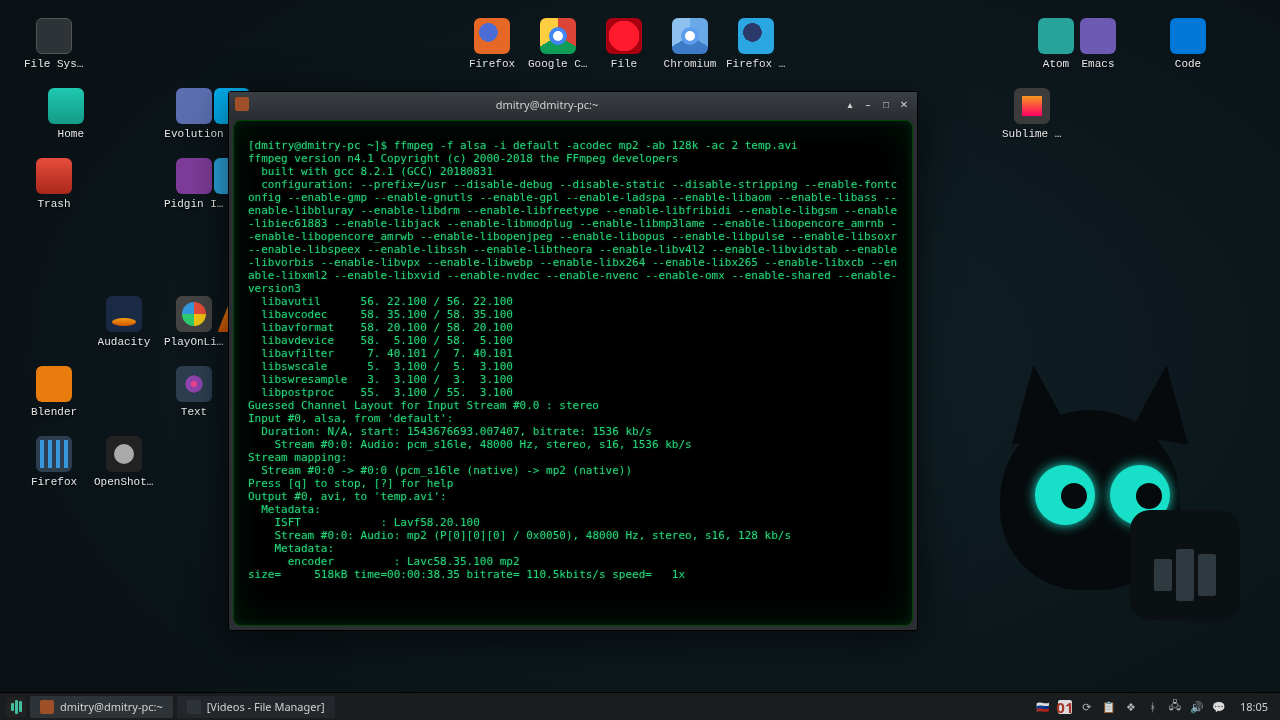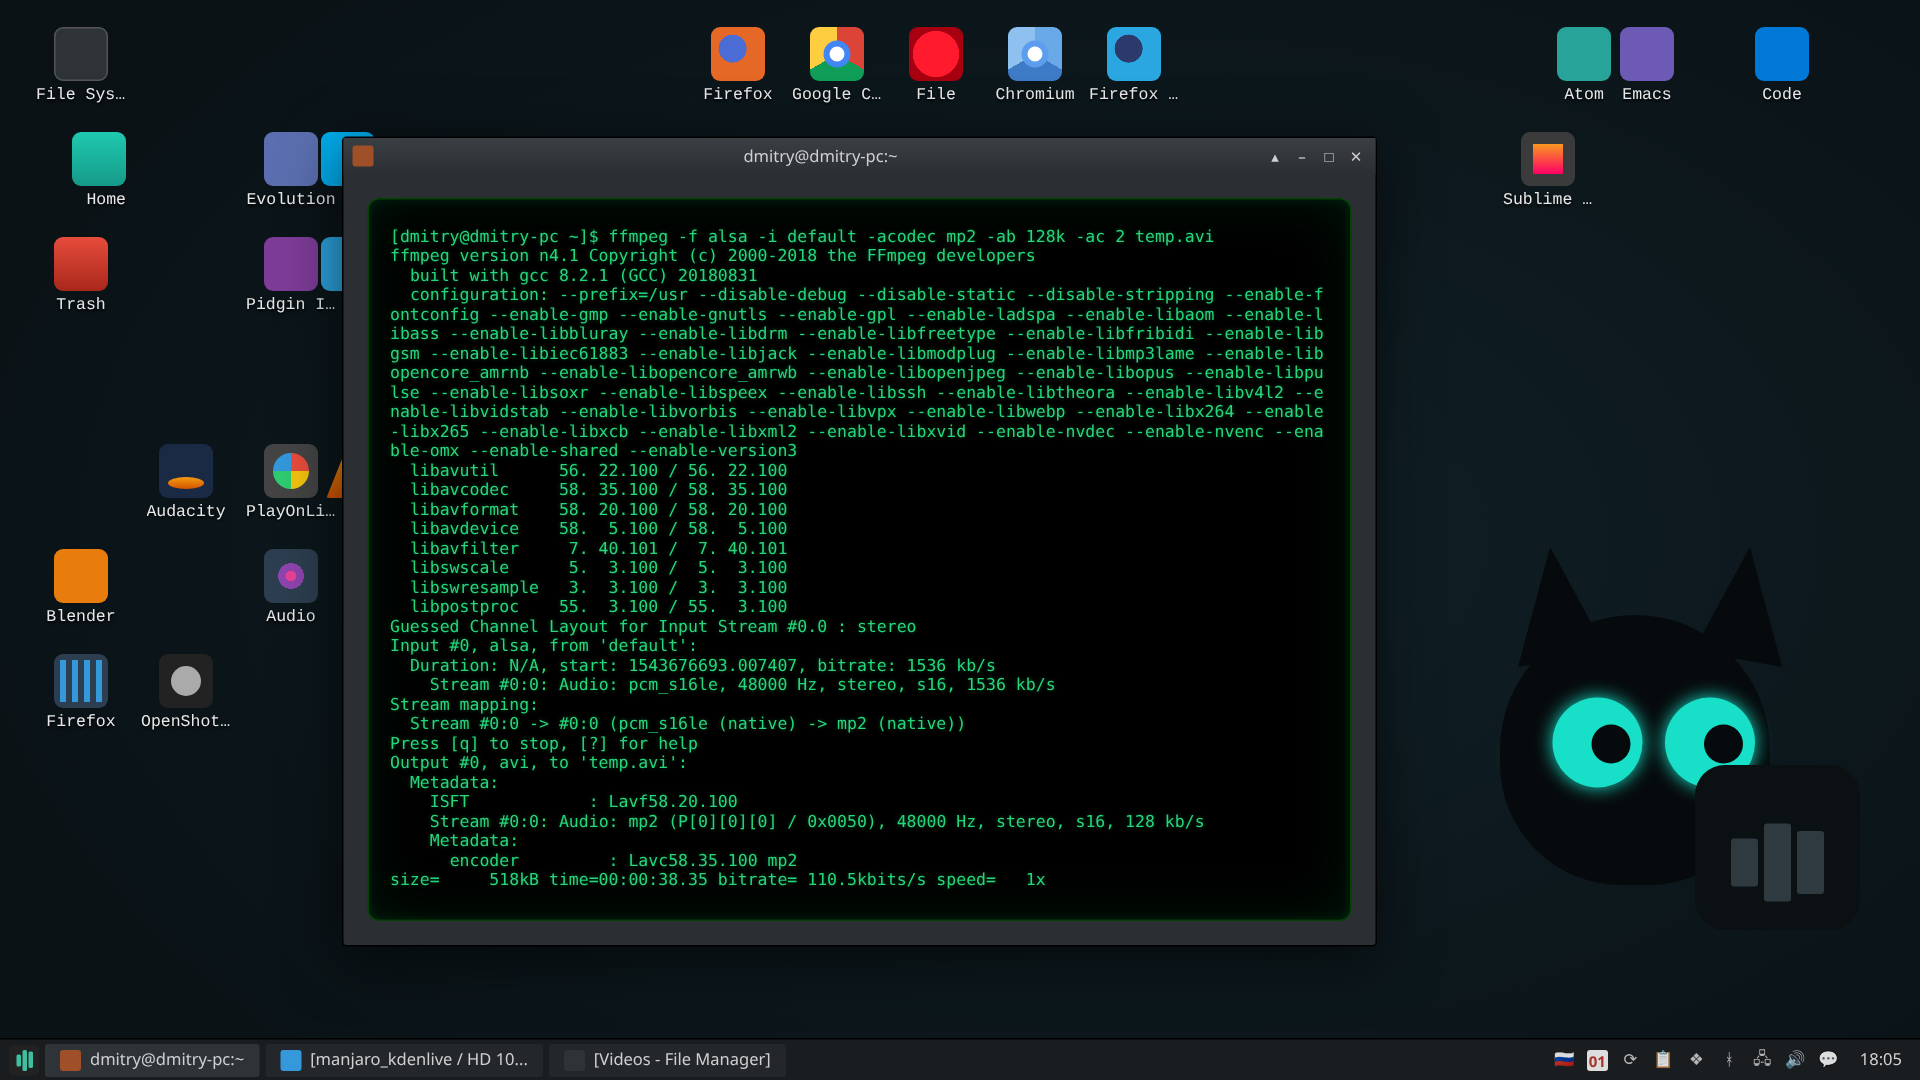--- a/index.html
+++ b/index.html
@@ -51,21 +51,21 @@
     display:flex; flex-direction:column;
   }
   .titlebar {
     height:24px; background:linear-gradient(#3a3f44,#2b2f33);
     display:flex; align-items:center; padding:0 6px; font-size:11px; color:#cfcfcf;
   }
   .titlebar .ticon{width:14px;height:14px;background:#a05028;border-radius:2px;margin-right:6px;}
   .titlebar .ttl{flex:1;text-align:center;}
   .titlebar .wbtn{width:14px;height:14px;margin-left:4px;cursor:pointer;color:#cfcfcf;font-size:10px;line-height:14px;text-align:center;}
   .termbody {
-    flex:1; margin:16px; background:#000; border-radius:8px;
+    flex:1; margin:4px; background:#000; border-radius:8px;
     box-shadow: inset 0 0 40px rgba(0,60,30,.35), inset 0 0 8px rgba(0,255,120,.12);
     border:1px solid #040;
     padding:18px 14px 14px 14px;
     overflow:hidden;
   }
   .termtext {
     font-family: "DejaVu Sans Mono","Consolas",monospace;
     font-size:11px; line-height:13px;
     color:#26d67a;
     white-space:pre-wrap; word-break:break-all;
@@ -188,21 +188,21 @@
     </div>
     <div class="dicon" style="left: 222px; top: 296px; width: 20px;">
       <div class="ic ic-vlc"></div>
     </div>
     <div class="dicon" style="left: 24px; top: 366px;">
       <div class="ic ic-blender"></div>
       <div class="lbl">Blender</div>
     </div>
     <div class="dicon" style="left: 164px; top: 366px;">
       <div class="ic ic-krita"></div>
-      <div class="lbl">Audio</div>
+      <div class="lbl">Text</div>
     </div>
     <div class="dicon" style="left: 24px; top: 436px;">
       <div class="ic ic-kden"></div>
       <div class="lbl">Firefox</div>
     </div>
     <div class="dicon" style="left: 94px; top: 436px;">
       <div class="ic ic-oshot"></div>
       <div class="lbl">OpenShot ...</div>
     </div>
     <div class="dicon" style="left: 462px; top: 18px;">
@@ -287,32 +287,28 @@
     <span class="s1"></span>
       <span class="s2"></span>
       <span class="s3"></span>
   </div>
   <div id="taskbtns" style="display:flex;gap:4px;">
       <div class="taskbtn active">
         <div class="ticn" style="background:#a05028"></div>
         <div class="tlbl">dmitry@dmitry-pc:~</div>
       </div>
       <div class="taskbtn">
-        <div class="ticn" style="background:#3498db"></div>
-        <div class="tlbl">[manjaro_kdenlive / HD 10...</div>
-      </div>
-      <div class="taskbtn">
         <div class="ticn" style="background:#2e3338"></div>
         <div class="tlbl">[Videos - File Manager]</div>
       </div>
     </div>
   <div class="spacer"></div>
   <div class="tray">
     <div class="tic">🇷🇺</div>
-    <div class="tic" style="background:#fff;color:#c0392b;font-weight:bold;border-radius:2px;font-size:10px;">01</div>
+    <div class="tic" style="background:#fff;color:#c0392b;font-weight:bold;border-radius:2px;font-size:15px;">01</div>
     <div class="tic">⟳</div>
     <div class="tic">📋</div>
     <div class="tic">❖</div>
     <div class="tic">ᚼ</div>
     <div class="tic">🖧</div>
     <div class="tic">🔊</div>
     <div class="tic">💬</div>
     <div style="padding:0 6px;">18:05</div>
   </div>
 </div>

